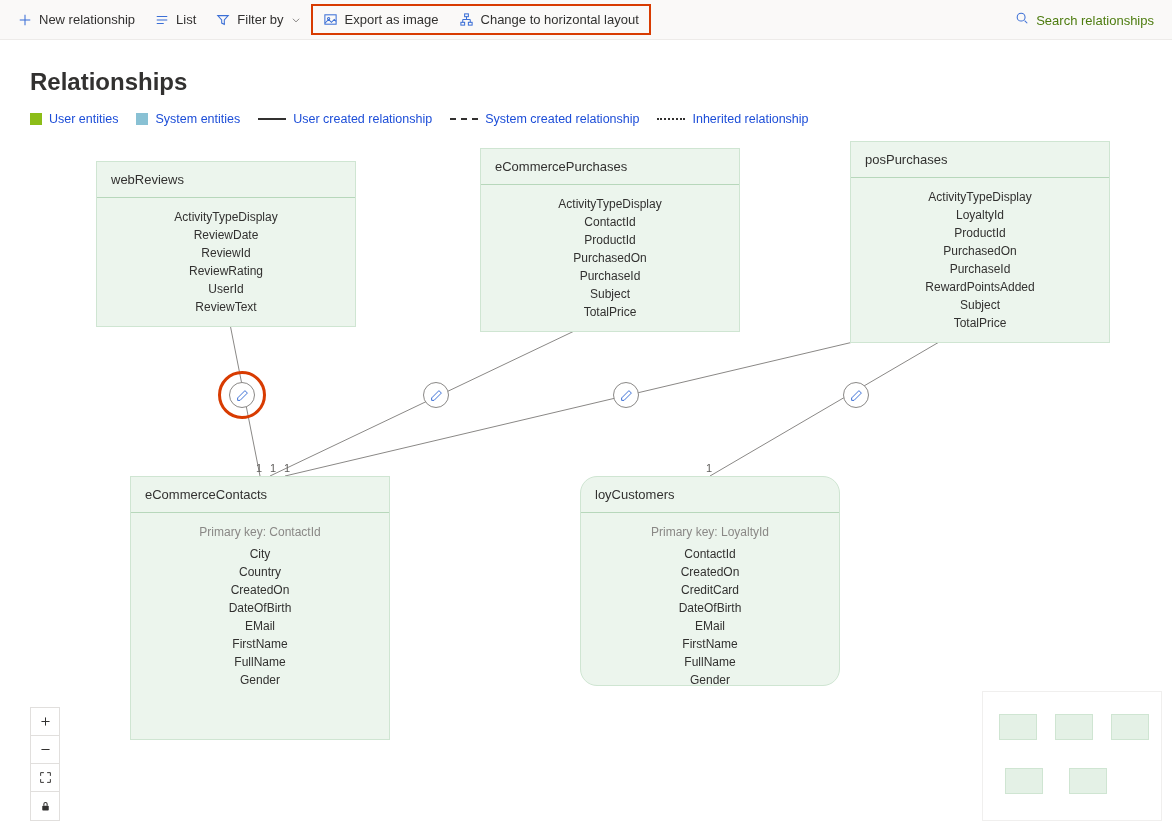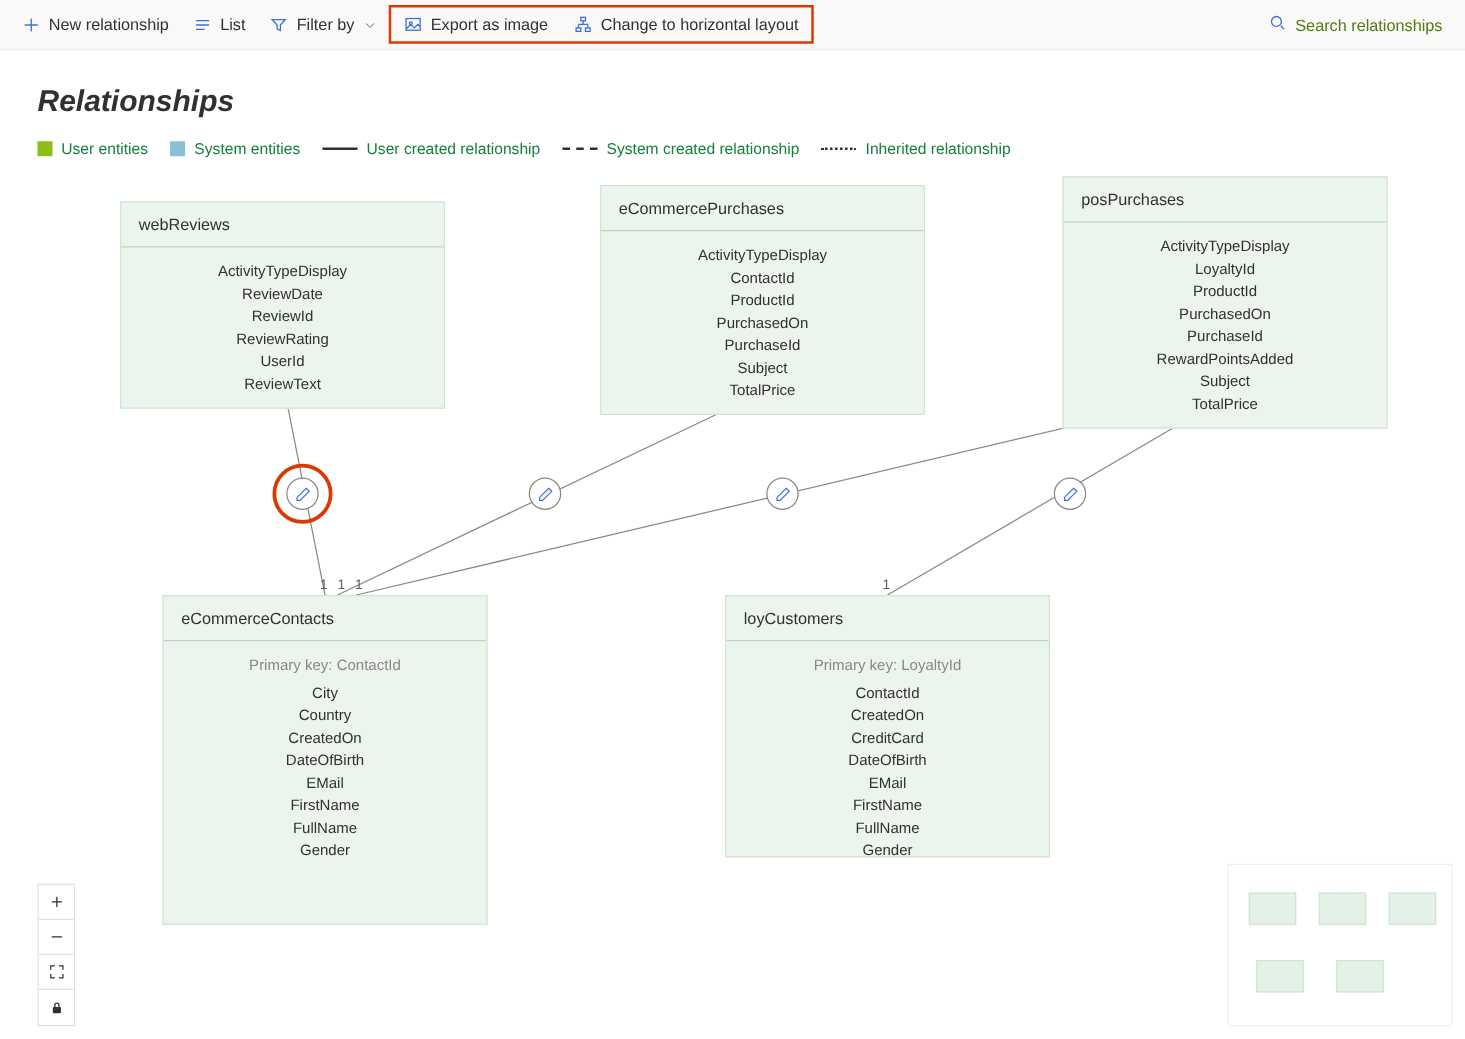--- a/index.html
+++ b/index.html
@@ -42,35 +42,34 @@
     color: #4d7c0f;
   }
   .highlight-red {
     border: 2px solid #d83b01;
     display: flex;
     align-items: center;
   }
   
   .page-header {
     padding: 28px 30px 6px 30px;
-    font-style: italic;
   }
   .page-header h1 {
     margin: 0;
     font-size: 24px;
     font-weight: 600;
   }
   
   .legend {
     display: flex;
     align-items: center;
     gap: 18px;
     padding: 10px 30px 0 30px;
     font-size: 12.5px;
-    color: #15803d;
+    color: #1d4ed8;
   }
   .legend-item { display: flex; align-items: center; gap: 7px; }
   .swatch { width: 12px; height: 12px; }
   .swatch.user { background: #8cbd18; }
   .swatch.system { background: #6bb1c9; opacity: .8; }
   .line-sample { width: 28px; height: 0; border-top: 2px solid #323130; }
   .line-sample.dashed { border-top: 2px dashed #323130; }
   .line-sample.dotted { border-top: 2px dotted #323130; }
   
   .canvas {
@@ -338,21 +337,21 @@
       <div class="row">CreatedOn</div>
       <div class="row">DateOfBirth</div>
       <div class="row">EMail</div>
       <div class="row">FirstName</div>
       <div class="row">FullName</div>
       <div class="row">Gender</div>
 
     </div>
   </div>
 
-  <div class="card" style="left:580px;top:350px;height:210px;overflow:hidden;">
+  <div class="card" style="left:580px;top:350px;height:210px;overflow:hidden;border-radius:17px;">
     <div class="card-header">loyCustomers</div>
     <div class="card-body">
       <div class="pk">
         <span>Primary key:</span>
         <span>LoyaltyId</span>
       </div>
       <div class="row">ContactId</div>
       <div class="row">CreatedOn</div>
       <div class="row">CreditCard</div>
       <div class="row">DateOfBirth</div>

